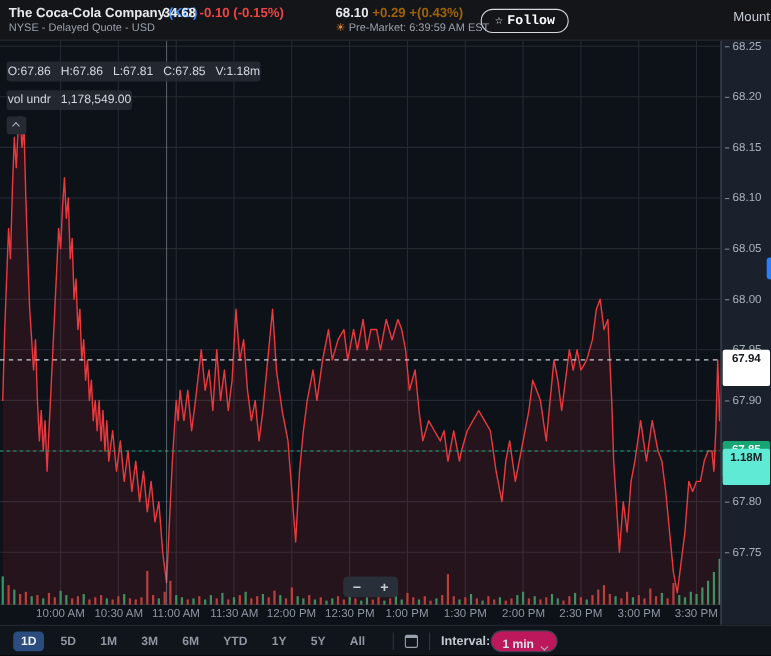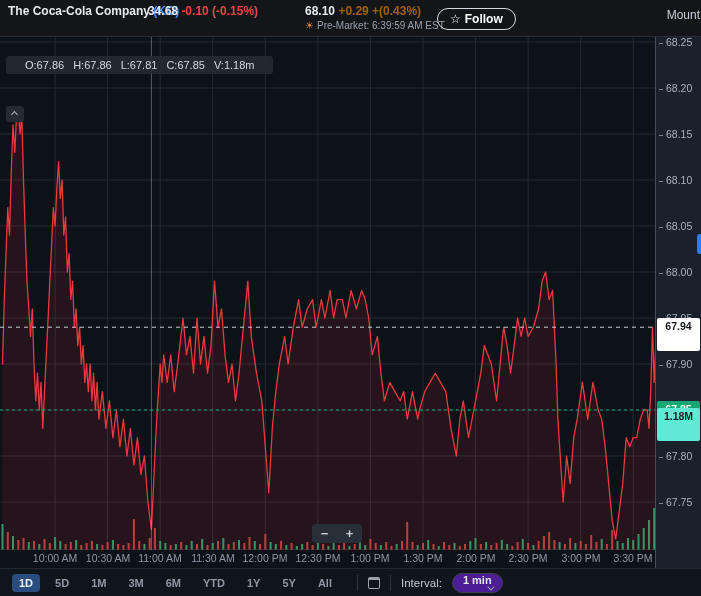--- a/index.html
+++ b/index.html
@@ -15,29 +15,29 @@
   .h-block { position:absolute; top:4px; }
   .h-line1 { font-size:12px; font-weight:bold; line-height:15px; white-space:nowrap; }
   .h-line2 { font-size:10px; color:#9aa1ac; line-height:14px; white-space:nowrap; }
   .ticker { color:#3d8df5; }
   .neg { color:#ef4444;margin-top:41px; }
   .pos { color:#a16207; }
   .pre-icon { display:inline-block; color:#e8883a; font-size:10px; margin-right:3px; }
   .follow-btn { position:absolute; left:437px; top:8px; height:22px; padding:0 12px;
     border:1.5px solid #d5d9e0; border-radius:11px; background:transparent;
     color:#fff; font-size:12px; font-weight:bold; line-height:19px; cursor:pointer;
-    font-family:Liberation Sans, sans-serif; white-space:nowrap; }
+    font-family:Liberation Mono, monospace; white-space:nowrap; }
   .follow-btn .star { font-weight:normal; margin-right:4px; }
   .chart-type { position:absolute; right:1px; top:8px; font-size:12px; color:#c8cdd5;
     white-space:nowrap; cursor:pointer; }
   
   .plot { position:absolute; left:0; top:37px; width:655px; height:513px; z-index:5; }
   .plot svg { display:block; }
   .overlay-pill { position:absolute; background:rgba(38,42,51,0.88); border-radius:3px;
-    color:#d4d9e1; font-size:11px; padding:3px 19px; white-space:nowrap; z-index:20; }
+    color:#d4d9e1; font-size:11px; padding:3px 1px; white-space:nowrap; z-index:20; }
   .overlay-pill span { margin-right:9px; }
   .overlay-pill span:last-child { margin-right:0; }
   .caret-btn { position:absolute; left:6px; top:106px; width:18px; height:16px;
     background:#262b33; border-radius:3px; z-index:20; cursor:pointer; }
   .caret-btn .chev { position:absolute; left:6px; top:6px; width:5px; height:5px;
     border-left:1.5px solid #aab1bb; border-top:1.5px solid #aab1bb; transform:rotate(45deg); }
   .zoom-pill { position:absolute; left:312px; top:524px; width:50px; height:19px;
     background:rgba(41,48,58,0.95); border-radius:4px; display:flex; z-index:20; }
   .zoom-pill button { flex:1; background:none; border:none; color:#c6ccd4; font-size:13px;
     font-weight:bold; line-height:17px; cursor:pointer; font-family:"Liberation Sans", sans-serif; }
@@ -57,36 +57,37 @@
   .toolbar { position:absolute; left:0; top:568px; width:701px; height:28px;
     background:#10141b; border-top:1px solid #232833; display:flex; align-items:center;
     padding-left:12px; z-index:30; }
   .range-btn { font-size:11px; font-weight:bold; color:#9097a3; padding:3px 7px;
     border-radius:4px; margin-right:8px; cursor:pointer; background:none; border:none;
     font-family:"Liberation Sans", sans-serif; }
   .range-btn.active { background:#2a4c7f; color:#eef2fa; }
   .tb-div { width:1px; height:16px; background:#2e3440; margin:0 10px; }
   .cal-icon { width:12px; height:12px; border:1.5px solid #9aa2ad; border-top-width:3px;
     border-radius:2px; cursor:pointer; }
-  .interval-label { font-size:11.5px; font-weight:normal; color:#c3c9d2; margin-right:10px; }
-  .interval-pill { height:20px; border:1px solid #3b424e; border-radius:10px; background:#4c1d95;
+  .interval-label { font-size:11.5px; font-weight:bold; color:#c3c9d2; margin-right:0; }
+  .interval-pill { height:20px; border:1px solid #3b424e; border-radius:10px; background:#be185d;
     color:#dfe3ea; font-size:11px; font-weight:bold; padding:0 10px; display:flex;
-    align-items:flex-end; cursor:pointer;flex-direction:column; }
+    align-items:flex-end; cursor:pointer; }
   .interval-pill .chev { display:inline-block; width:5px; height:5px; margin-left:6px;
     border-right:1.5px solid #aab1bb; border-bottom:1.5px solid #aab1bb;
     transform:rotate(45deg) translateY(-2px); }
 </style>
 </head>
 <body>
 
 <div class="app">
 
   <div class="header">
     <div class="h-block" style="left:8px;">
       <div class="h-line1"><span>The Coca-Cola Company </span><span class="ticker">(KO)</span></div>
+      <div class="h-line2">NYSE - Delayed Quote - USD</div>
     </div>
 
     <div class="h-block" style="left:148px;">
       <div class="h-line1"><span>34.68</span>
         <span class="neg">-0.10</span>
         <span class="neg">(-0.15%)</span></div>
     </div>
 
     <div class="h-block" style="left:305px;">
       <div class="h-line1"><span>68.10</span>
@@ -257,20 +258,23 @@
         <line x1="0" y1="513" x2="655" y2="513" stroke="#39404c"></line>
         <path d="M2.5 327.0L4.3 262.6L6.0 216.6L7.8 170.6L9.5 198.2L11.3 133.8L13.0 87.8L14.8 115.4L16.5 78.6L18.3 69.4L20.0 97.0L21.8 78.6L23.5 143.0L25.3 198.2L27.0 244.2L28.8 271.8L30.5 299.4L32.3 271.8L34.0 327.0L35.8 363.8L37.5 336.2L39.3 373.0L41.0 345.4L42.8 391.4L44.5 354.6L46.3 317.8L48.1 281.0L49.8 244.2L51.6 207.4L53.3 170.6L55.1 189.0L56.8 152.2L58.6 124.6L60.3 161.4L62.1 143.0L63.8 198.2L65.6 179.8L67.3 235.0L69.1 216.6L70.8 262.6L72.6 244.2L74.3 290.2L76.1 271.8L77.8 308.6L79.6 290.2L81.3 327.0L83.1 308.6L84.8 345.4L86.6 327.0L88.3 354.6L90.1 327.0L91.9 363.8L93.6 336.2L95.4 373.0L97.1 345.4L98.9 382.2L102.4 354.6L105.9 391.4L109.4 363.8L112.9 400.6L116.4 373.0L119.9 409.8L123.4 382.2L126.9 419.0L130.4 391.4L133.9 428.2L137.4 400.6L140.9 437.4L144.4 419.0L147.9 465.0L151.4 492.6L153.2 455.8L154.9 419.0L156.7 382.2L158.4 354.6L160.2 327.0L161.9 345.4L163.7 317.8L167.2 345.4L170.7 317.8L174.2 354.6L177.7 327.0L183.0 281.0L186.5 317.8L190.0 299.4L193.5 336.2L197.0 281.0L200.5 327.0L204.0 299.4L207.5 336.2L211.0 308.6L214.5 244.2L218.0 290.2L221.5 271.8L225.0 317.8L228.5 345.4L232.0 327.0L235.5 363.8L239.0 336.2L242.5 299.4L247.8 244.2L251.3 299.4L256.5 336.2L261.8 363.8L265.3 409.8L268.8 455.8L272.3 391.4L275.8 354.6L279.3 327.0L284.6 299.4L288.1 327.0L293.3 290.2L298.6 262.6L302.1 290.2L307.3 271.8L312.6 262.6L316.1 290.2L321.4 262.6L324.9 281.0L330.1 253.4L333.6 281.0L337.1 262.6L342.4 262.6L345.9 281.0L351.1 253.4L356.4 271.8L361.7 253.4L365.2 262.6L368.7 281.0L372.2 317.8L377.4 299.4L380.9 336.2L384.4 363.8L389.7 345.4L394.9 354.6L400.2 363.8L403.7 354.6L407.2 382.2L412.5 354.6L417.7 382.2L419.5 373.0L424.7 354.6L430.0 345.4L435.2 336.2L440.5 345.4L445.8 354.6L451.0 391.4L456.3 419.0L459.8 382.2L463.3 363.8L468.5 400.6L473.8 373.0L477.3 354.6L480.8 336.2L484.3 308.6L487.8 317.8L491.3 327.0L496.6 363.8L500.1 327.0L503.6 290.2L507.1 308.6L510.6 336.2L514.1 308.6L517.6 281.0L521.1 299.4L524.6 281.0L528.1 299.4L533.4 290.2L538.6 271.8L542.1 244.2L545.6 235.0L549.1 262.6L552.6 253.4L556.1 327.0L557.9 382.2L561.4 437.4L563.1 465.0L566.6 419.0L570.1 446.6L573.7 400.6L577.2 382.2L582.4 345.4L587.7 382.2L592.9 345.4L598.2 373.0L601.7 382.2L605.2 409.8L608.7 446.6L612.2 483.4L615.7 501.8L619.2 474.2L622.7 446.6L626.2 400.6L629.7 409.8L633.2 400.6L636.7 400.6L640.2 382.2L643.7 373.0L647.2 373.0L649.0 391.4L650.7 354.6L652.5 290.2L654.2 345.4L656.0 299.4L656.0 513L2.5 513Z" fill="rgba(210,50,58,0.12)" stroke="none"></path>
         <path d="M2.5 327.0L4.3 262.6L6.0 216.6L7.8 170.6L9.5 198.2L11.3 133.8L13.0 87.8L14.8 115.4L16.5 78.6L18.3 69.4L20.0 97.0L21.8 78.6L23.5 143.0L25.3 198.2L27.0 244.2L28.8 271.8L30.5 299.4L32.3 271.8L34.0 327.0L35.8 363.8L37.5 336.2L39.3 373.0L41.0 345.4L42.8 391.4L44.5 354.6L46.3 317.8L48.1 281.0L49.8 244.2L51.6 207.4L53.3 170.6L55.1 189.0L56.8 152.2L58.6 124.6L60.3 161.4L62.1 143.0L63.8 198.2L65.6 179.8L67.3 235.0L69.1 216.6L70.8 262.6L72.6 244.2L74.3 290.2L76.1 271.8L77.8 308.6L79.6 290.2L81.3 327.0L83.1 308.6L84.8 345.4L86.6 327.0L88.3 354.6L90.1 327.0L91.9 363.8L93.6 336.2L95.4 373.0L97.1 345.4L98.9 382.2L102.4 354.6L105.9 391.4L109.4 363.8L112.9 400.6L116.4 373.0L119.9 409.8L123.4 382.2L126.9 419.0L130.4 391.4L133.9 428.2L137.4 400.6L140.9 437.4L144.4 419.0L147.9 465.0L151.4 492.6L153.2 455.8L154.9 419.0L156.7 382.2L158.4 354.6L160.2 327.0L161.9 345.4L163.7 317.8L167.2 345.4L170.7 317.8L174.2 354.6L177.7 327.0L183.0 281.0L186.5 317.8L190.0 299.4L193.5 336.2L197.0 281.0L200.5 327.0L204.0 299.4L207.5 336.2L211.0 308.6L214.5 244.2L218.0 290.2L221.5 271.8L225.0 317.8L228.5 345.4L232.0 327.0L235.5 363.8L239.0 336.2L242.5 299.4L247.8 244.2L251.3 299.4L256.5 336.2L261.8 363.8L265.3 409.8L268.8 455.8L272.3 391.4L275.8 354.6L279.3 327.0L284.6 299.4L288.1 327.0L293.3 290.2L298.6 262.6L302.1 290.2L307.3 271.8L312.6 262.6L316.1 290.2L321.4 262.6L324.9 281.0L330.1 253.4L333.6 281.0L337.1 262.6L342.4 262.6L345.9 281.0L351.1 253.4L356.4 271.8L361.7 253.4L365.2 262.6L368.7 281.0L372.2 317.8L377.4 299.4L380.9 336.2L384.4 363.8L389.7 345.4L394.9 354.6L400.2 363.8L403.7 354.6L407.2 382.2L412.5 354.6L417.7 382.2L419.5 373.0L424.7 354.6L430.0 345.4L435.2 336.2L440.5 345.4L445.8 354.6L451.0 391.4L456.3 419.0L459.8 382.2L463.3 363.8L468.5 400.6L473.8 373.0L477.3 354.6L480.8 336.2L484.3 308.6L487.8 317.8L491.3 327.0L496.6 363.8L500.1 327.0L503.6 290.2L507.1 308.6L510.6 336.2L514.1 308.6L517.6 281.0L521.1 299.4L524.6 281.0L528.1 299.4L533.4 290.2L538.6 271.8L542.1 244.2L545.6 235.0L549.1 262.6L552.6 253.4L556.1 327.0L557.9 382.2L561.4 437.4L563.1 465.0L566.6 419.0L570.1 446.6L573.7 400.6L577.2 382.2L582.4 345.4L587.7 382.2L592.9 345.4L598.2 373.0L601.7 382.2L605.2 409.8L608.7 446.6L612.2 483.4L615.7 501.8L619.2 474.2L622.7 446.6L626.2 400.6L629.7 409.8L633.2 400.6L636.7 400.6L640.2 382.2L643.7 373.0L647.2 373.0L649.0 391.4L650.7 354.6L652.5 290.2L654.2 345.4L656.0 299.4" fill="none" stroke="#e8393f" stroke-width="1.3" stroke-linejoin="round" stroke-linecap="round"></path>
         <line x1="151.4" y1="0" x2="151.4" y2="513" stroke="rgba(172,182,197,0.45)" stroke-width="1"></line>
         <line x1="0" y1="290.2" x2="655" y2="290.2" stroke="#c9ced8" stroke-width="1" stroke-dasharray="4 4"></line>
         <line x1="0" y1="373.0" x2="655" y2="373.0" stroke="#18a673" stroke-width="1" stroke-dasharray="3 3"></line>
       </svg>
     </div>
 
   <div class="overlay-pill" style="left:6px; top:56px;" id="ohlc-pill"><span>O:67.86</span><span>H:67.86</span><span>L:67.81</span><span>C:67.85</span><span>V:1.18m</span></div>
+  <div class="overlay-pill" style="left:6px; top:82px;">
+    <span>vol undr</span><span>1,178,549.00</span>
+  </div>
   <div class="caret-btn">
     <span class="chev"></span>
   </div>
 
   <div class="zoom-pill">
     <button>−</button>
     <button>+</button>
   </div>
 
   <div class="yaxis" id="yaxis">

